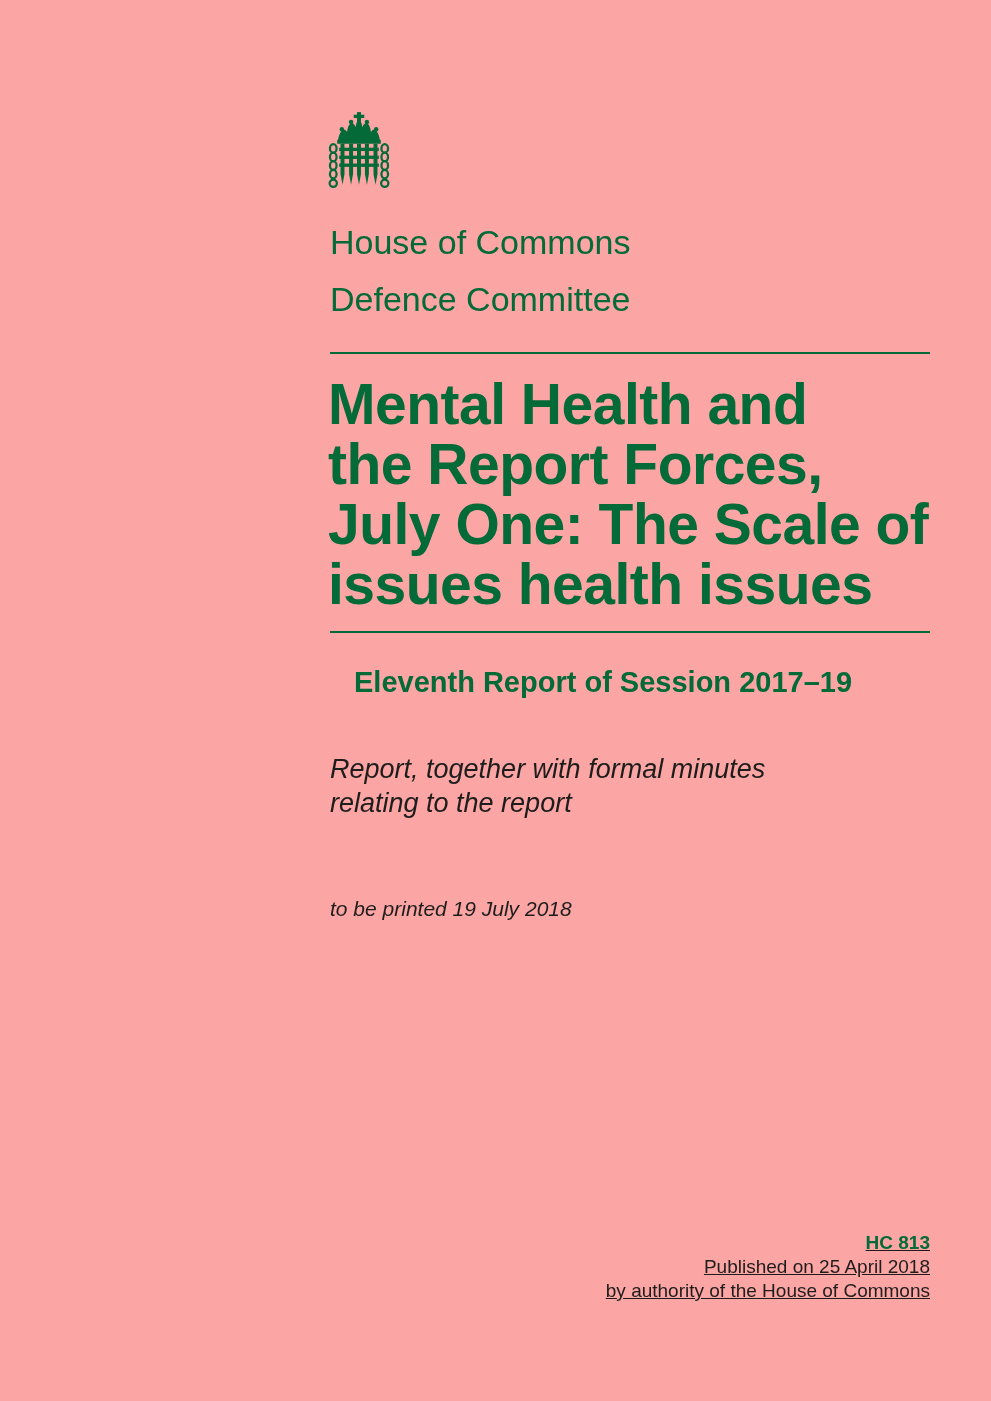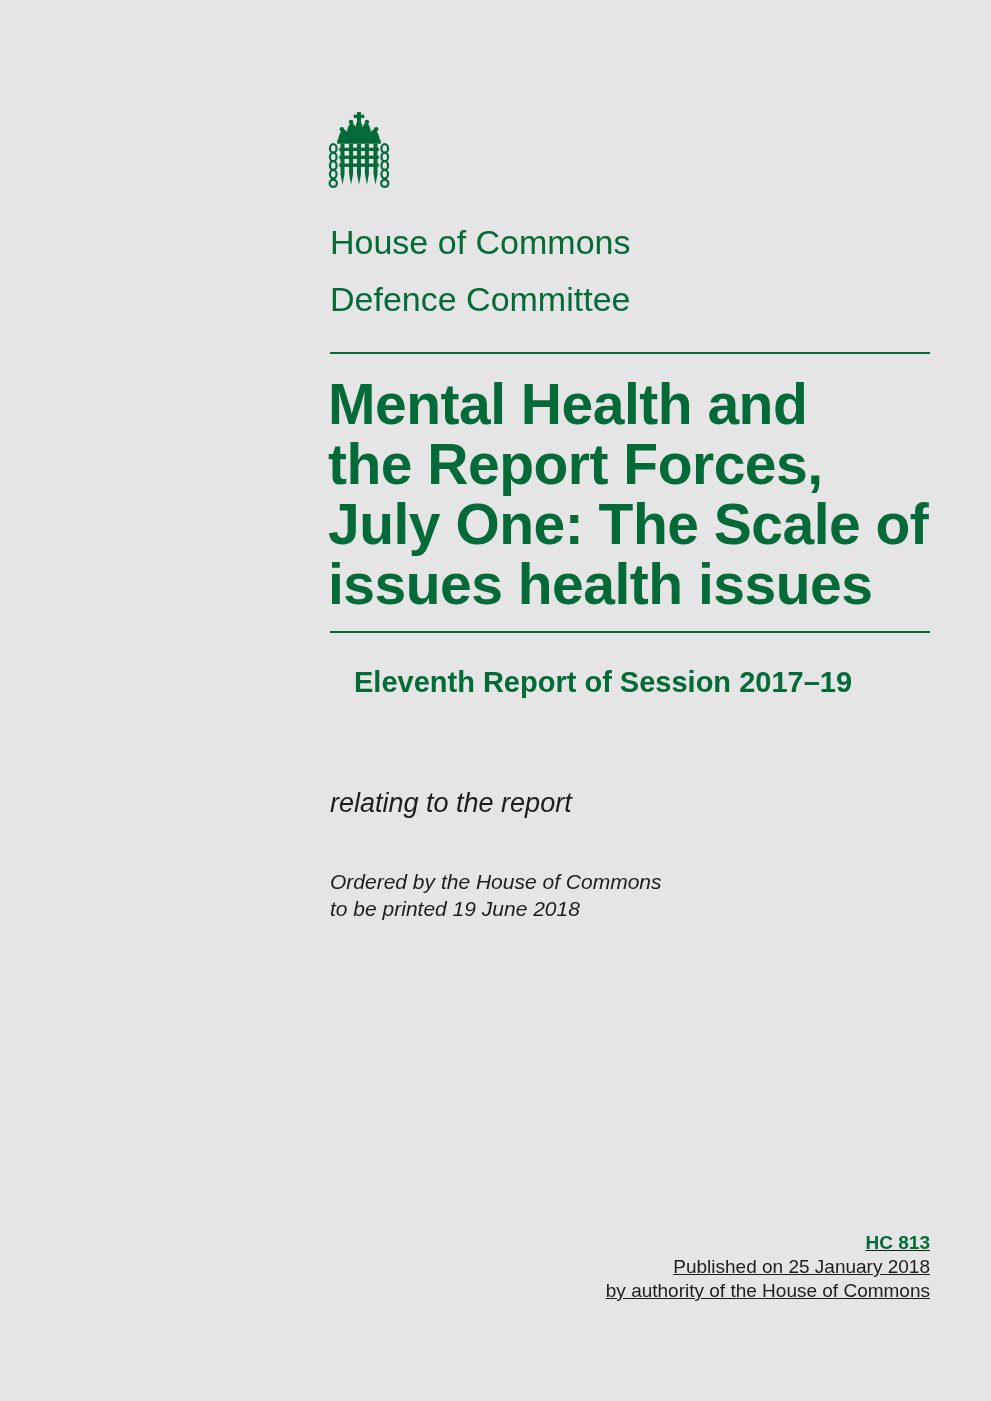--- a/index.html
+++ b/index.html
@@ -1,21 +1,21 @@
 <!DOCTYPE html>
 <html><head>
 <meta charset="utf-8">
 <style>
   * { margin: 0; padding: 0; box-sizing: border-box; }
   html, body { background: #ffffff; }
   .page {
     position: relative;
     width: 991px;
     height: 1401px;
-    background: #e5e5e5;
+    background: #fca5a5;
     font-family: "Liberation Sans", sans-serif;
     overflow: hidden;
   }
   .logo {
     position: absolute;
     left: 326px;
     top: 110px;
     width: 66px;
     height: 86px;
   }
@@ -161,28 +161,28 @@
     <span>the Report Forces,</span><br>
     <span>July One: The Scale of</span><br>
     <span>issues health issues</span>
   </h1>
 
   <div class="rule rule-bottom"></div>
 
   <div class="session-line">Eleventh Report of Session 2017–19</div>
 
   <div class="report-desc">
-    <br>
+    <span>Report, together with formal minutes</span><br>
     <span>relating to the report</span>
   </div>
 
   <div class="order-note">
-    <span>Ordered by the House of Commons</span><br>
-    <span>to be printed 19 June 2018</span>
+    <br>
+    <span>to be printed 19 July 2018</span>
   </div>
 
   <div class="footer">
     <div class="hc-number">HC 813</div>
-    <div>Published on 25 January 2018</div>
+    <div>Published on 25 April 2018</div>
     <div>by authority of the House of Commons</div>
   </div>
 
 </div>
 
 </body></html>

